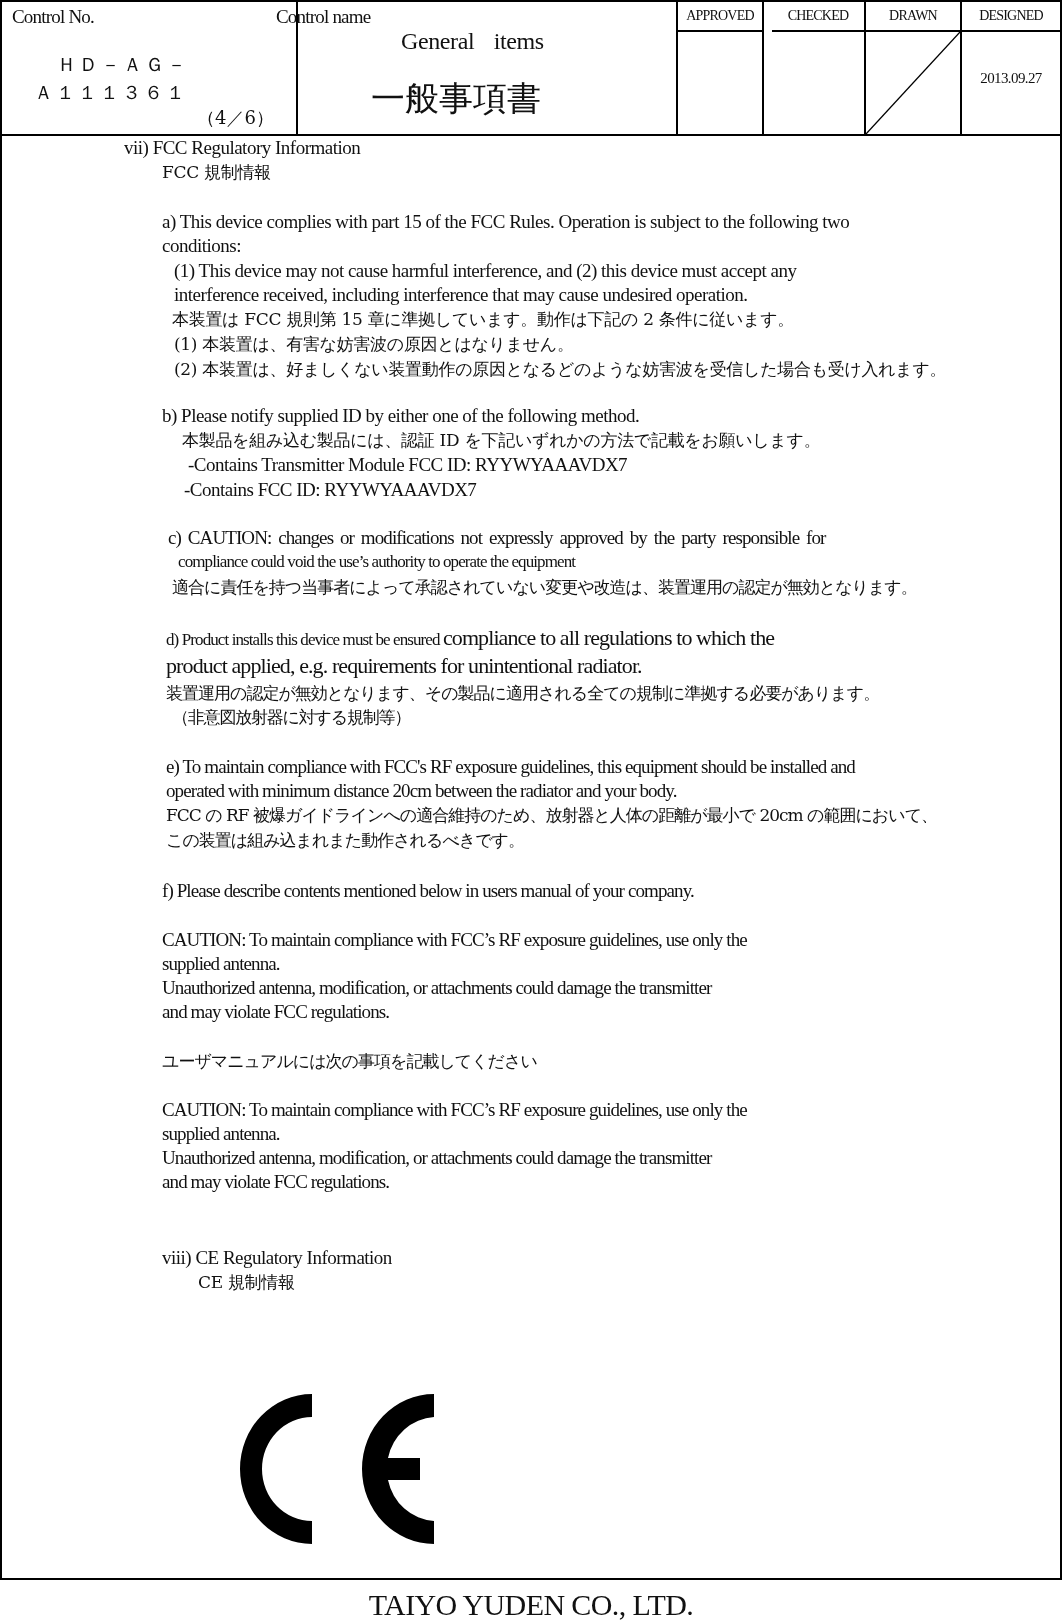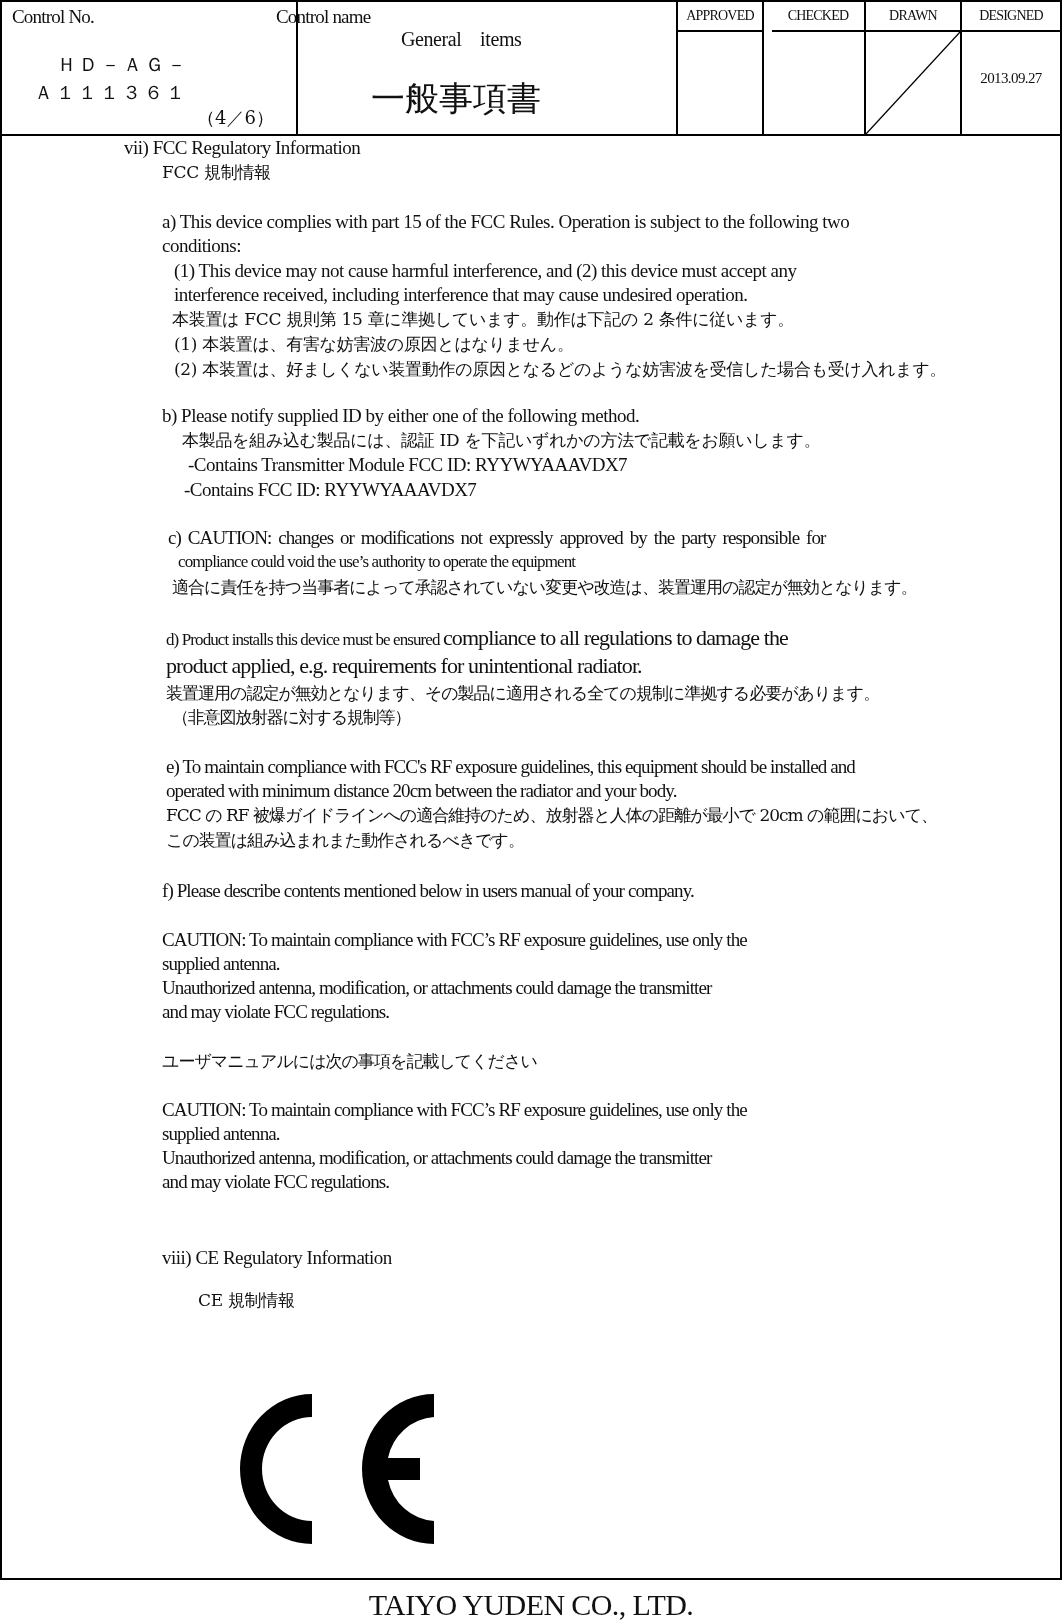--- a/index.html
+++ b/index.html
@@ -67,21 +67,21 @@
       position: absolute;
       right: 22px;
       top: 104px;
       font-size: 18px;
       font-family: "DejaVu Serif", serif;
     }
     .name-en {
       position: absolute;
       left: 135px;
       top: 26px;
-      font-size: 20px;
+      font-size: 24px;
       word-spacing: 14px;
       letter-spacing: -0.4px;
     }
     .name-jp {
       position: absolute;
       left: 105px;
       top: 74px;
       font-size: 34px;
       font-family: "DejaVu Serif", serif;
     }
@@ -222,21 +222,21 @@
     <div class="t tight" style="left:160px; top:268px;">b) Please notify supplied ID by either one of the following method.</div>
     <div class="t jp" style="left:180px; top:292px;">本製品を組み込む製品には、認証 ID を下記いずれかの方法で記載をお願いします。</div>
     <div class="t tight" style="left:186px; top:317px;">-Contains Transmitter Module FCC ID: RYYWYAAAVDX7</div>
     <div class="t tight" style="left:182px; top:342px;">-Contains FCC ID: RYYWYAAAVDX7</div>
 
     <div class="t cond" style="left:166px; top:390px; word-spacing:3px;">c)  CAUTION:  changes  or  modifications  not  expressly  approved  by  the  party  responsible  for</div>
     <div class="t small" style="left:176px; top:414px;">compliance could void the use’s authority to operate the equipment</div>
     <div class="t jp" style="left:170px; top:439px; letter-spacing:-1px;">適合に責任を持つ当事者によって承認されていない変更や改造は、装置運用の認定が無効となります。</div>
 
     <div class="t" style="left:164px; top:490px;">
-      <span class="small">d) Product installs this device must be ensured </span><span class="large cond">compliance to all regulations to damage the</span>
+      <span class="small">d) Product installs this device must be ensured </span><span class="large cond">compliance to all regulations to which the</span>
     </div>
     <div class="t large cond" style="left:164px; top:518px;">product applied, e.g. requirements for unintentional radiator.</div>
     <div class="t jp" style="left:164px; top:545px; letter-spacing:-1px;">装置運用の認定が無効となります、その製品に適用される全ての規制に準拠する必要があります。</div>
     <div class="t jp" style="left:170px; top:569px; letter-spacing:-1.2px;">（非意図放射器に対する規制等）</div>
 
     <div class="t cond" style="left:164px; top:619px;">e) To maintain compliance with FCC's RF exposure guidelines, this equipment should be installed and</div>
     <div class="t cond" style="left:164px; top:643px;">operated with minimum distance 20cm between the radiator and your body.</div>
     <div class="t jp" style="left:164px; top:667px; letter-spacing:-1px;">FCC の RF 被爆ガイドラインへの適合維持のため、放射器と人体の距離が最小で 20cm の範囲において、</div>
     <div class="t jp" style="left:164px; top:692px; letter-spacing:-1px;">この装置は組み込まれまた動作されるべきです。</div>
 
@@ -248,21 +248,21 @@
     <div class="t cond" style="left:160px; top:864px;">and may violate FCC regulations.</div>
 
     <div class="t jp" style="left:160px; top:913px; letter-spacing:-1px;">ユーザマニュアルには次の事項を記載してください</div>
 
     <div class="t cond" style="left:160px; top:962px;">CAUTION: To maintain compliance with FCC’s RF exposure guidelines, use only the</div>
     <div class="t cond" style="left:160px; top:986px;">supplied antenna.</div>
     <div class="t cond" style="left:160px; top:1010px;">Unauthorized antenna, modification, or attachments could damage the transmitter</div>
     <div class="t cond" style="left:160px; top:1034px;">and may violate FCC regulations.</div>
 
     <div class="t tight" style="left:160px; top:1110px;">viii) CE Regulatory Information</div>
-    <div class="t jp" style="left:196px; top:1134px;margin-top:18px;">CE 規制情報</div>
+    <div class="t jp" style="left:196px; top:1134px;">CE 規制情報</div>
 
     <svg class="ce-mark" width="200" height="150" viewBox="0 0 200 150">
 
       <path d="M 76 0 A 72 75 0 1 0 76 150 L 76 127 A 50 52 0 1 1 76 23 Z" fill="#000"></path>
 
       <path d="M 198 0 A 72 75 0 1 0 198 150 L 198 127 A 50 52 0 0 1 152 86 L 184 86 L 184 64 L 152 64 A 50 52 0 0 1 198 23 Z" fill="#000"></path>
     </svg>
   </div>
 </div>
 

